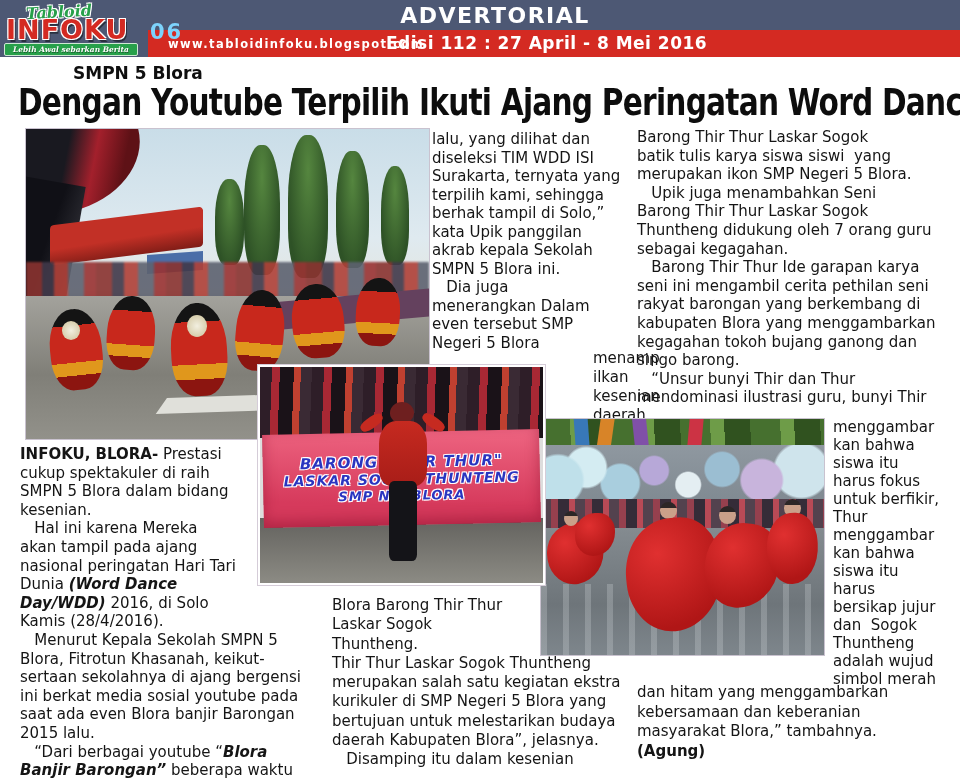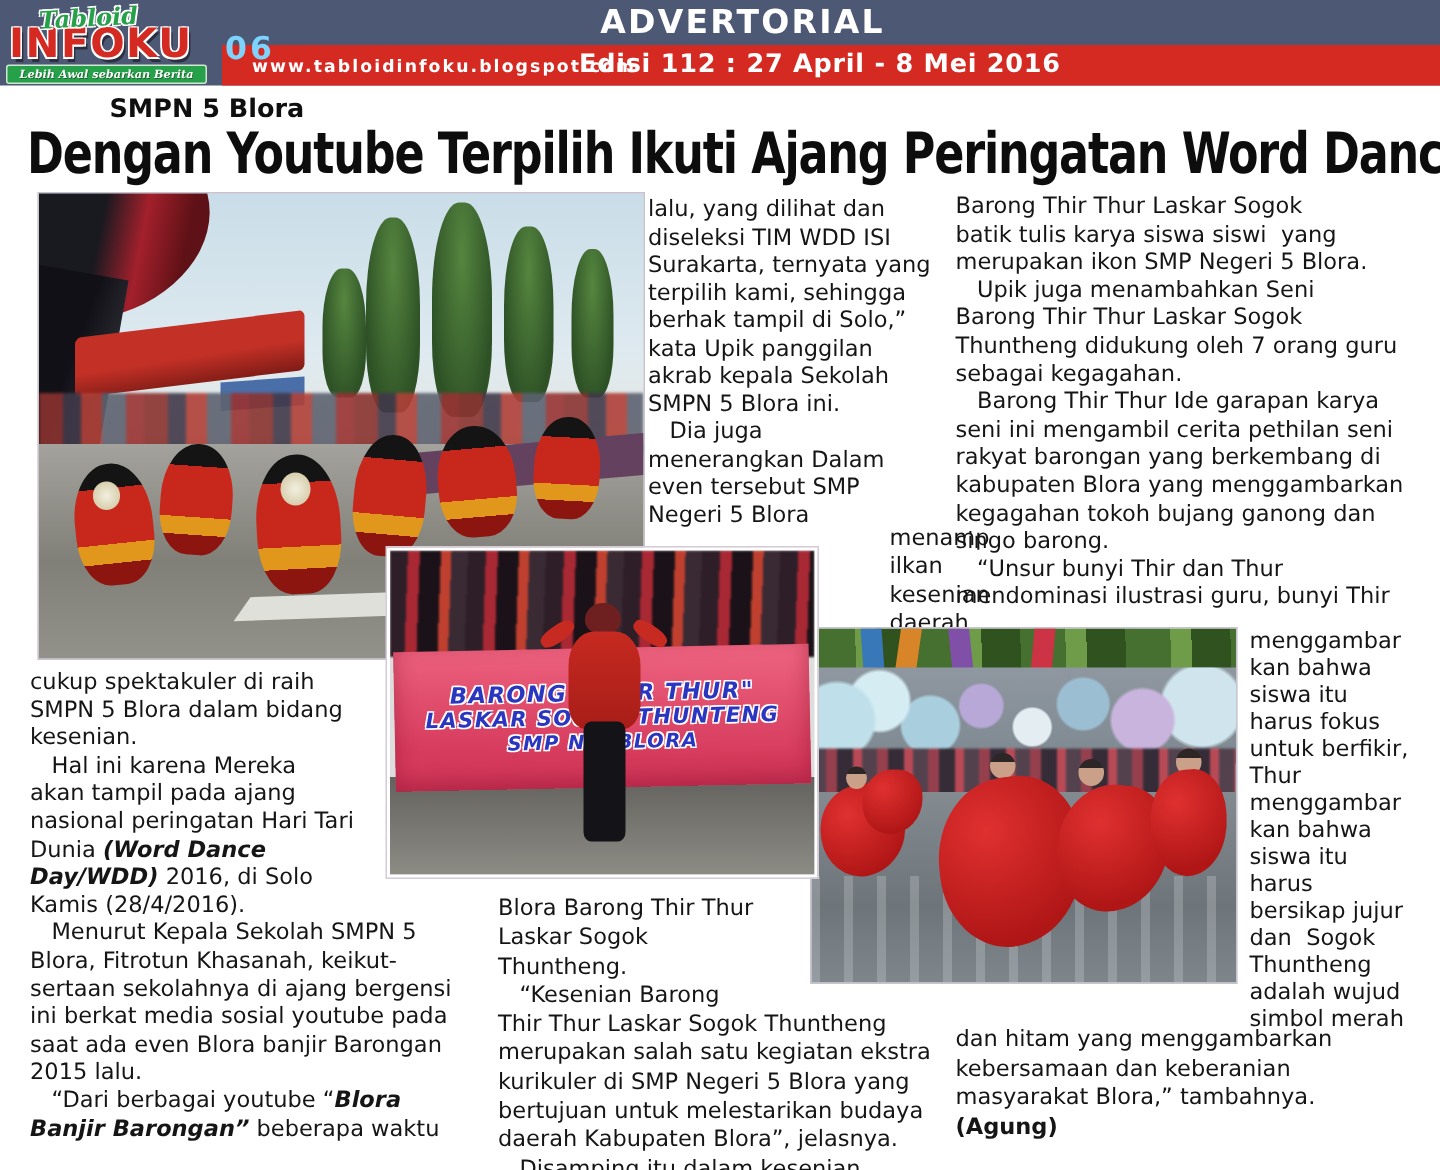--- a/index.html
+++ b/index.html
@@ -208,20 +208,21 @@
     <div class="p3-head h4"></div>
     <div class="p3-head h1"></div>
     <div class="p3-head h2"></div>
     <div class="p3-head h3"></div>
     <div class="p3-cape c3"></div>
     <div class="p3-cape c4"></div>
     <div class="p3-cape c5"></div>
   </div>
 
   <div class="art-col c-left">
+      <div class="tl"><span class="b">INFOKU, BLORA-</span><span> Prestasi</span></div>
       <div class="tl"><span>cukup spektakuler di raih</span></div>
       <div class="tl"><span>SMPN 5 Blora dalam bidang</span></div>
       <div class="tl"><span>kesenian.</span></div>
       <div class="tl"><span>   Hal ini karena Mereka</span></div>
       <div class="tl"><span>akan tampil pada ajang</span></div>
       <div class="tl"><span>nasional peringatan Hari Tari</span></div>
       <div class="tl"><span>Dunia </span><span class="bi">(Word Dance</span></div>
       <div class="tl"><span class="bi">Day/WDD)</span><span> 2016, di Solo</span></div>
       <div class="tl"><span>Kamis (28/4/2016).</span></div>
       <div class="tl"><span>   Menurut Kepala Sekolah SMPN 5</span></div>
@@ -290,21 +291,20 @@
   <div class="art-col c-rightbottom">
       <div class="tl"><span>dan hitam yang menggambarkan</span></div>
       <div class="tl"><span>kebersamaan dan keberanian</span></div>
       <div class="tl"><span>masyarakat Blora,” tambahnya.</span></div>
       <div class="tl"><span class="b">(Agung)</span></div>
     </div>
   <div class="art-col c-midbottom">
       <div class="tl"><span>Blora Barong Thir Thur</span></div>
       <div class="tl"><span>Laskar Sogok</span></div>
       <div class="tl"><span>Thuntheng.</span></div>
-      <div class="tl"><span>   “Kesenian Barong</span></div>
       <div class="tl"><span>Thir Thur Laskar Sogok Thuntheng</span></div>
       <div class="tl"><span>merupakan salah satu kegiatan ekstra</span></div>
       <div class="tl"><span>kurikuler di SMP Negeri 5 Blora yang</span></div>
       <div class="tl"><span>bertujuan untuk melestarikan budaya</span></div>
       <div class="tl"><span>daerah Kabupaten Blora”, jelasnya.</span></div>
       <div class="tl"><span>   Disamping itu dalam kesenian</span></div>
     </div>
 
 </div>
 

